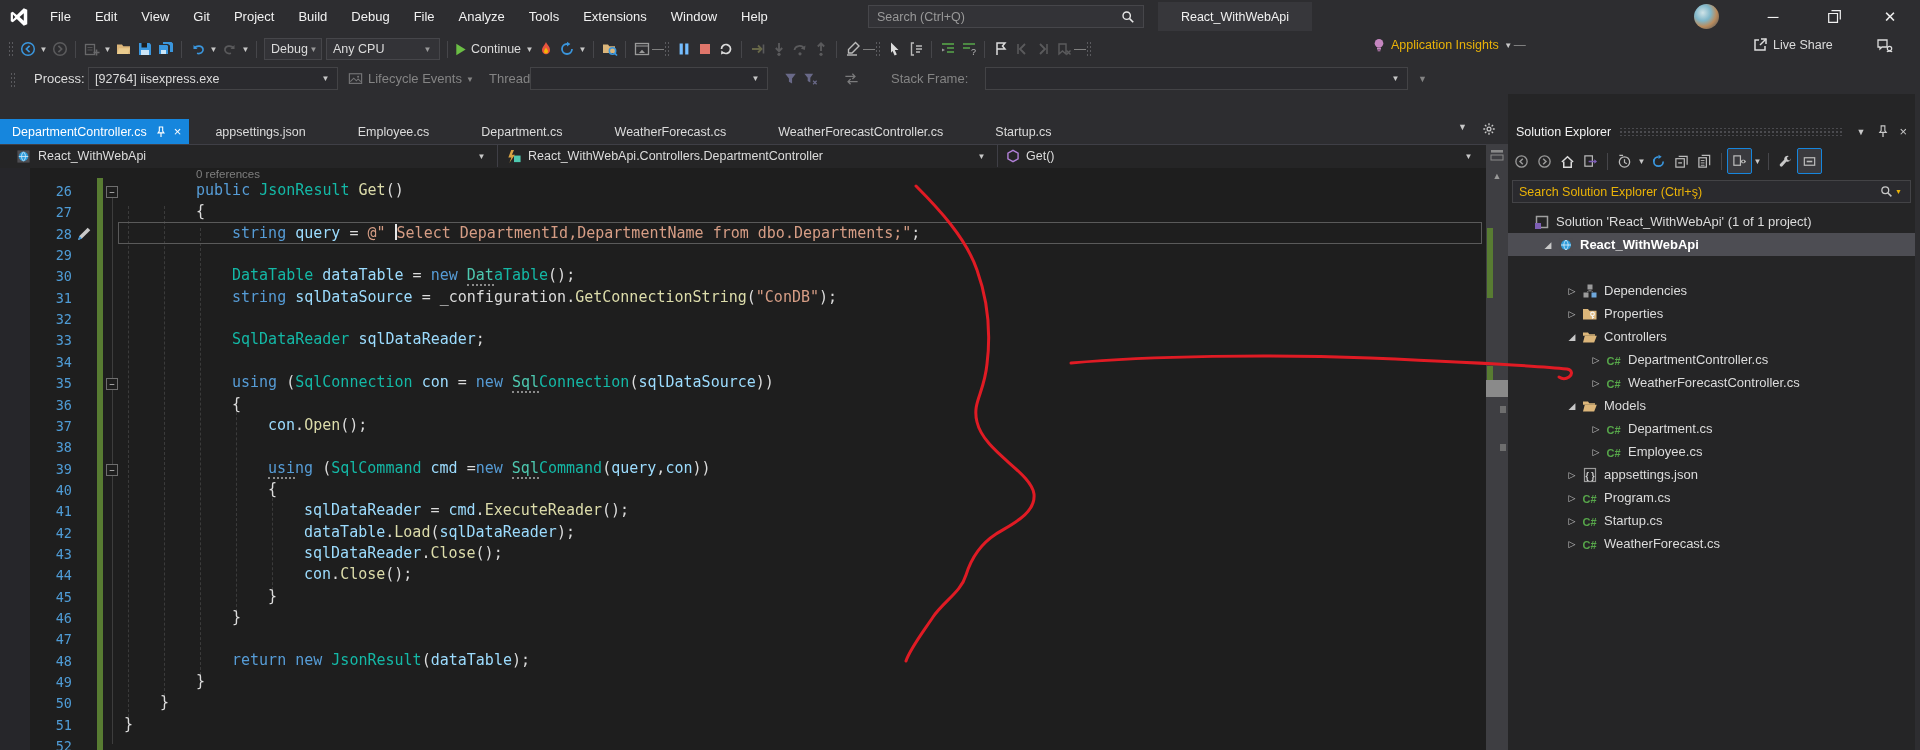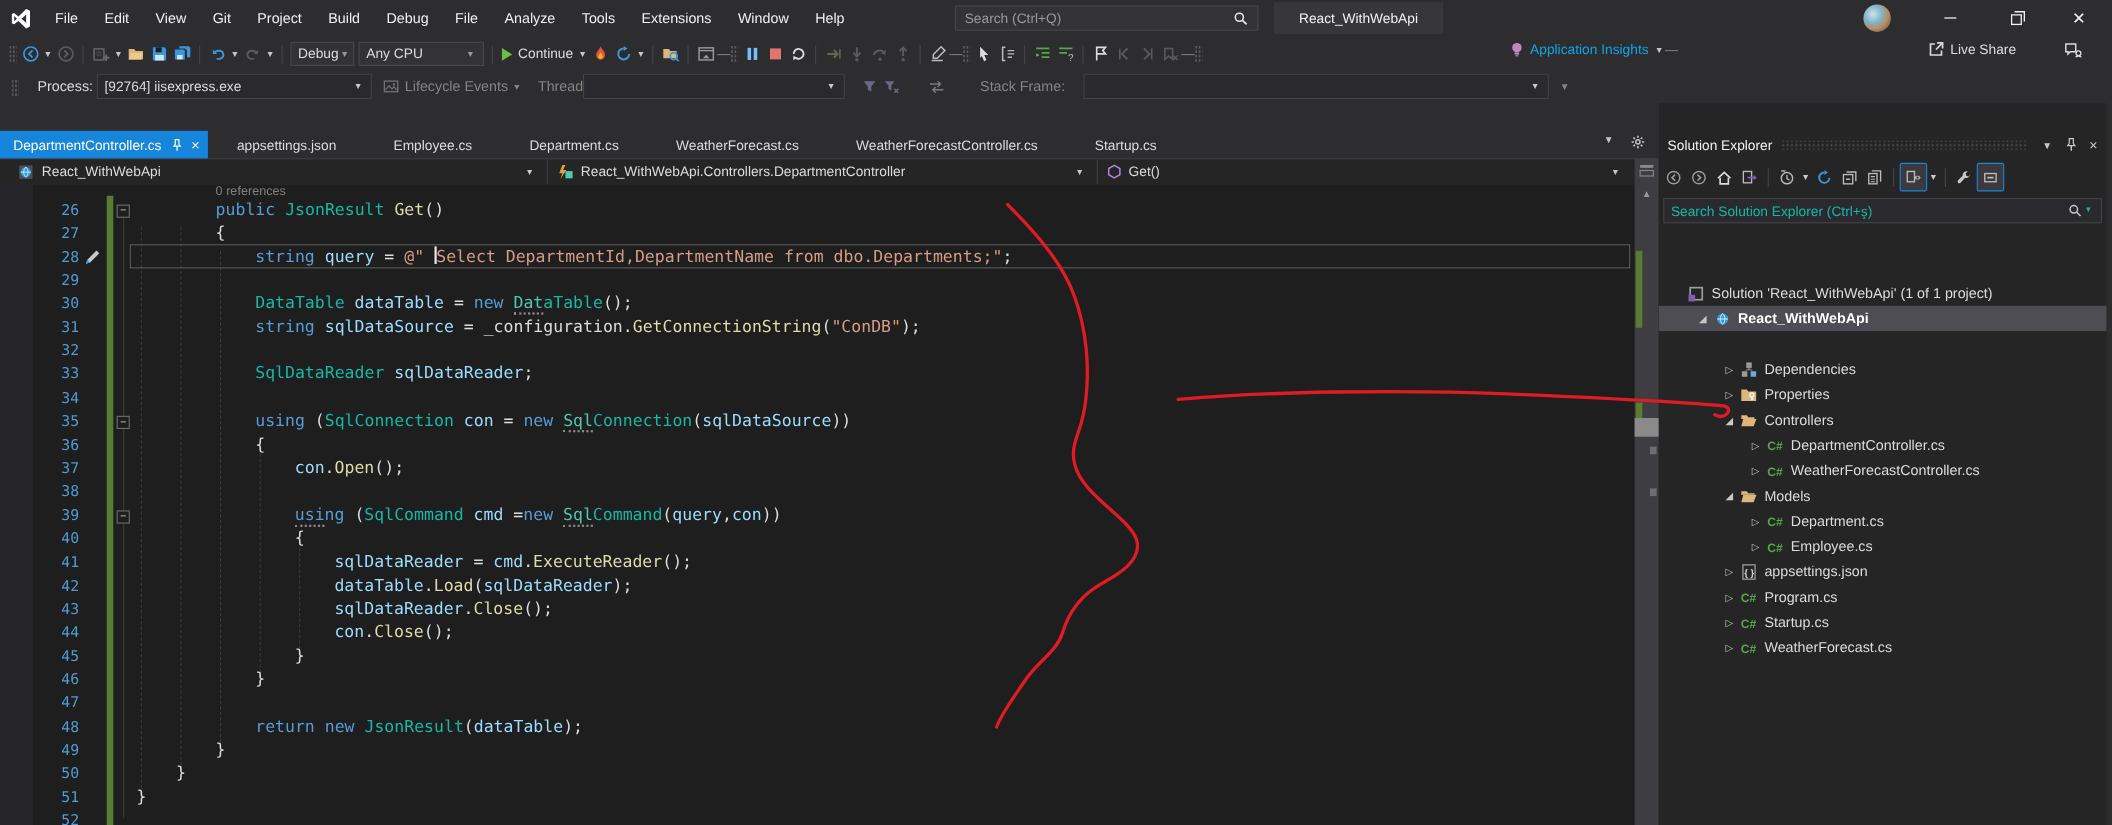--- a/index.html
+++ b/index.html
@@ -27,21 +27,21 @@
   .dim{opacity:.42;}
   .tsep{width:1px;height:17px;background:#46464A;margin:0 5px;flex:0 0 auto;}
   .tgrip{width:7px;height:16px;margin:0 2px;flex:0 0 auto;background-image:radial-gradient(#5a5a5e 1px,transparent 1px);background-size:3px 4px;}
   .tdash{width:10px;text-align:center;color:#8a8a8a;flex:0 0 auto;font-size:12px;}
   .dd{width:11px;color:#C8C8C8;font-size:8px;text-align:center;flex:0 0 auto;}
   .combo{height:22px;background:#333337;border:1px solid #46464A;display:flex;align-items:center;
          justify-content:space-between;padding:0 6px;font-size:12.5px;color:#DCDCDC;box-sizing:border-box;flex:0 0 auto;margin:0 2px;}
   .combo .dd{color:#999;}
   #continue-label{font-size:12.5px;color:#DCDCDC;margin:0 3px;flex:0 0 auto;}
   #appins{position:absolute;left:1371px;top:37px;display:flex;align-items:center;}
-  #appins span.lbl{font-size:12.5px;color:#0ea5e9;margin:0 4px;}
+  #appins span.lbl{font-size:12.5px;color:#eab308;margin:0 4px;}
   #liveshare{position:absolute;left:1752px;top:37px;display:flex;align-items:center;}
   #liveshare span.lbl{font-size:12.5px;color:#DCDCDC;margin-left:5px;}
   #feedback{position:absolute;left:1876px;top:37px;}
   .dlabel{position:absolute;top:6px;font-size:13px;color:#DCDCDC;}
   .dlabel.gray{color:#848484;}
   .dwell{position:absolute;top:2px;height:23px;background:#2A2A2E;border:1px solid #434346;box-sizing:border-box;
          display:flex;align-items:center;justify-content:space-between;padding:0 6px;font-size:12.5px;}
   
   #tabbar{position:absolute;left:0;top:119px;width:1512px;height:25px;border-bottom:1px solid #3F3F46;display:flex;}
   .tab{height:25px;display:flex;align-items:center;padding:0 26px;font-size:12.5px;color:#DCDCDC;}
@@ -76,23 +76,23 @@
   
   #solexp{position:absolute;left:1508px;top:94px;width:407px;height:656px;background:#252526;}
   #sehead{position:absolute;left:0;top:25px;width:407px;height:25px;display:flex;align-items:center;padding:0 8px;box-sizing:border-box;}
   #sehead .ttl{font-size:12.5px;color:#F1F1F1;white-space:nowrap;}
   #sehead .drag{flex:1;height:8px;margin:0 8px;background-image:radial-gradient(#4a4a4e 1px,transparent 1px);background-size:4px 4px;background-position:0 2px;}
   #setools{position:absolute;left:2px;top:52px;width:403px;height:30px;display:flex;align-items:center;}
   .seic{width:23px;height:24px;display:flex;align-items:center;justify-content:center;border-radius:2px;flex:0 0 auto;}
   .seic.boxed{border:1px solid #1686DD;background:#3A3A3E;}
   #sesearch{position:absolute;left:4px;top:86px;width:399px;height:23px;background:#2A2A2E;border:1px solid #434346;box-sizing:border-box;
             display:flex;align-items:center;justify-content:space-between;padding:0 6px;}
-  #sesearch span{font-size:12.5px;color:#14b8a6;}
+  #sesearch span{font-size:12.5px;color:#eab308;}
   #setree{position:absolute;left:0;top:114px;width:407px;height:542px;}
-  .trow{position:absolute;left:0;width:407px;height:23px;display:flex;align-items:center;box-sizing:border-box;margin-top:45px;}
+  .trow{position:absolute;left:0;width:407px;height:23px;display:flex;align-items:center;box-sizing:border-box;}
   .trow.sel{background:#4D4D53;}
   .trow .arrow{width:16px;text-align:center;font-size:9px;color:#C8C8C8;flex:0 0 auto;}
   .trow .ticon{width:20px;display:flex;justify-content:center;flex:0 0 auto;}
   .trow .tlabel{font-size:13px;color:#DCDCDC;margin-left:4px;white-space:nowrap;}
   .trow.bold .tlabel{font-weight:bold;color:#FFF;}
   
   #anno{position:absolute;left:0;top:0;pointer-events:none;z-index:50;}
 </style>
 </head>
 <body>

